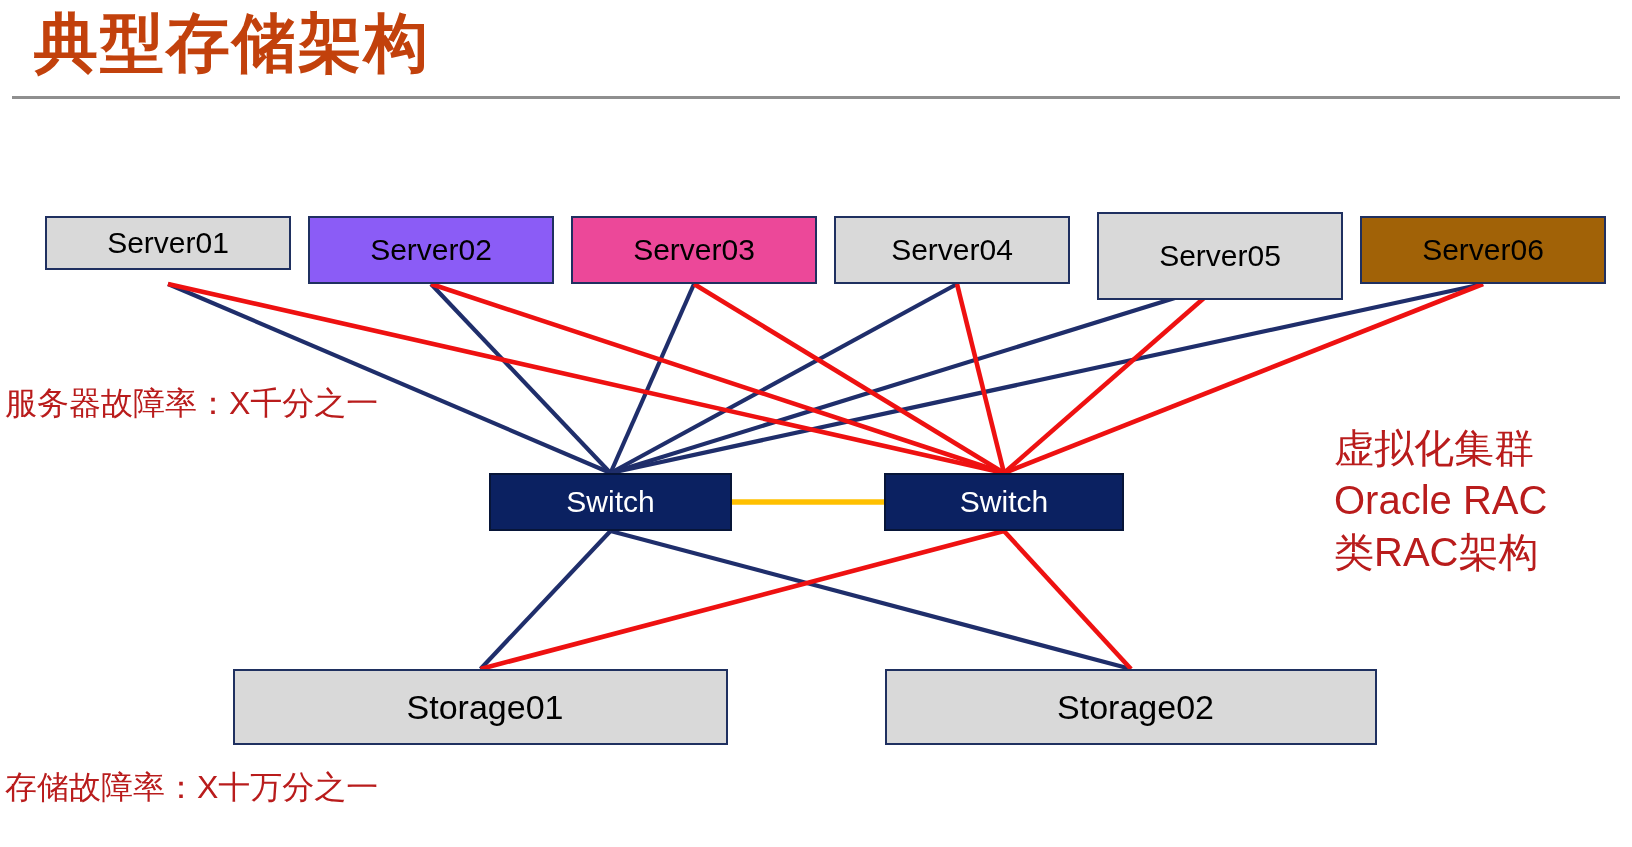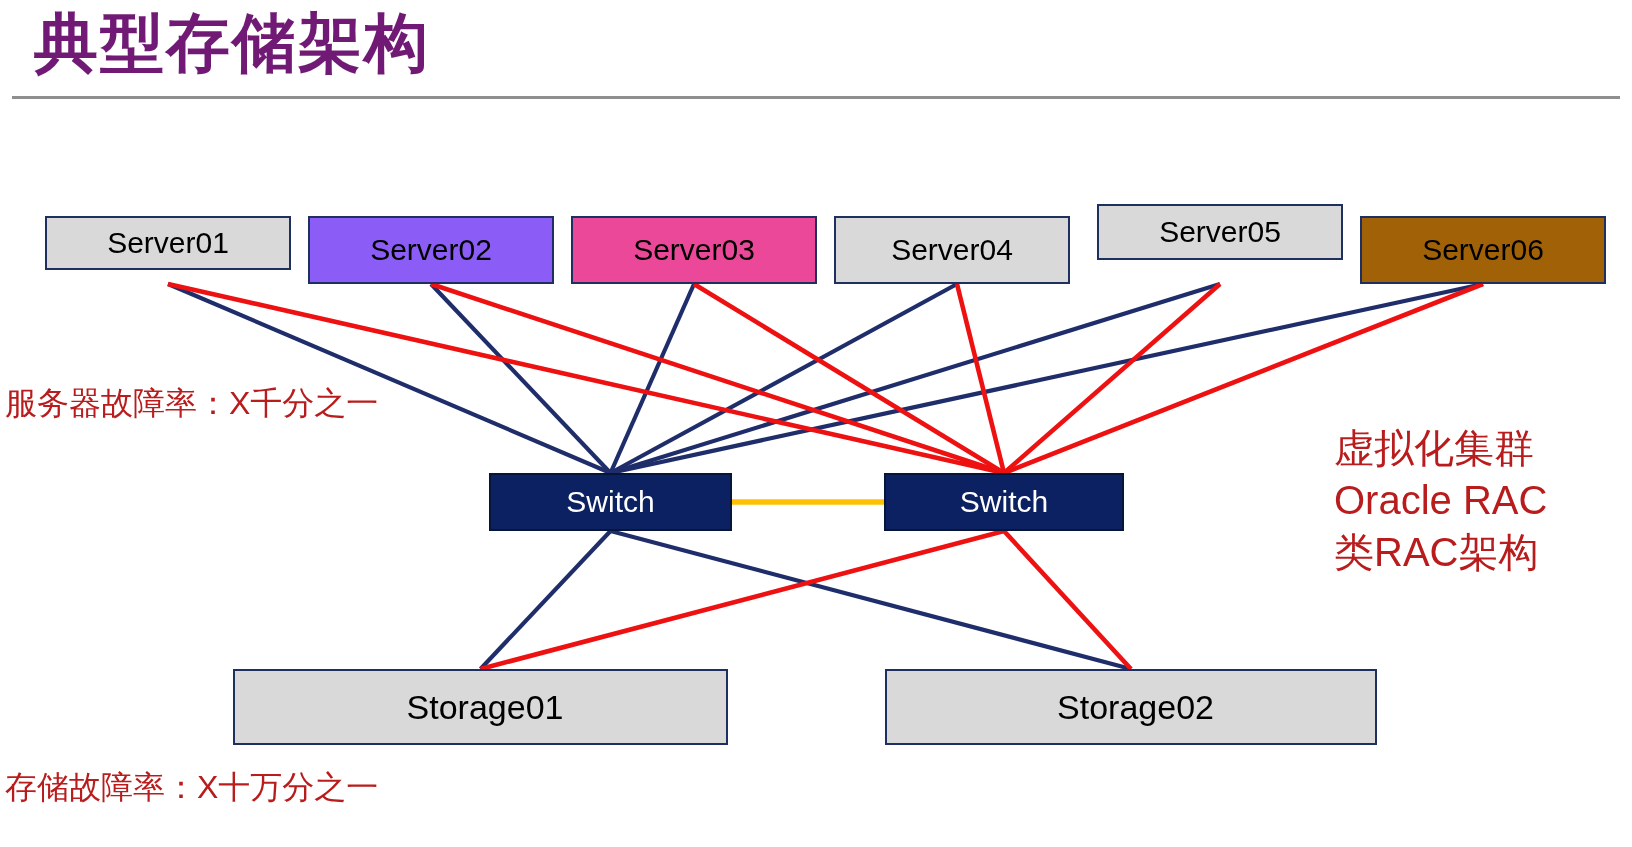--- a/index.html
+++ b/index.html
@@ -23,21 +23,21 @@
   .note{position:absolute;color:#b91c1c;white-space:nowrap;}
   .left-note{left:5px;top:382px;font-size:32px;}
   .bottom-note{left:5px;top:766px;font-size:32px;}
   .right-note{left:1334px;top:422px;font-size:40px;line-height:52px;}
 </style>
 </head>
 <body>
 
 <div class="slide">
 
-  <h1 class="title" style="color: #701a75;">典型存储架构</h1>
+  <h1 class="title" style="color: #c2410c;">典型存储架构</h1>
   <div class="rule" style="background: rgb(143, 143, 143);"></div>
 
   <svg id="edges" viewBox="0 0 1632 847">
       <line x1="168" y1="284" x2="610.5" y2="473" stroke="#1F2E6B" stroke-width="4.2"></line>
       <line x1="431" y1="284" x2="610.5" y2="473" stroke="#1F2E6B" stroke-width="4.2"></line>
       <line x1="694" y1="284" x2="610.5" y2="473" stroke="#1F2E6B" stroke-width="4.2"></line>
       <line x1="957" y1="284" x2="610.5" y2="473" stroke="#1F2E6B" stroke-width="4.2"></line>
       <line x1="1220" y1="284" x2="610.5" y2="473" stroke="#1F2E6B" stroke-width="4.2"></line>
       <line x1="1483" y1="284" x2="610.5" y2="473" stroke="#1F2E6B" stroke-width="4.2"></line>
       <line x1="168" y1="284" x2="1004" y2="473" stroke="#EE1111" stroke-width="4.6"></line>
@@ -50,21 +50,21 @@
       <line x1="610.5" y1="531" x2="1131" y2="669" stroke="#1F2E6B" stroke-width="4.2"></line>
       <line x1="1004" y1="531" x2="480.5" y2="669" stroke="#EE1111" stroke-width="4.6"></line>
       <line x1="1004" y1="531" x2="1131" y2="669" stroke="#EE1111" stroke-width="4.6"></line>
       <line x1="732" y1="502" x2="884" y2="502" stroke="#FFC000" stroke-width="5.5"></line>
     </svg>
 
   <div class="node server" style="left: 45px; top: 216px; width: 246px; height: 54px; background: rgb(217, 217, 217); border: 2px solid rgb(31, 48, 96);">Server01</div>
   <div class="node server" style="left: 308px; top: 216px; width: 246px; height: 68px; background: #8b5cf6; border: 2px solid rgb(31, 48, 96);">Server02</div>
   <div class="node server" style="left: 571px; top: 216px; width: 246px; height: 68px; background: #ec4899; border: 2px solid rgb(31, 48, 96);">Server03</div>
   <div class="node server" style="left: 834px; top: 216px; width: 236px; height: 68px; background: rgb(217, 217, 217); border: 2px solid rgb(31, 48, 96);">Server04</div>
-  <div class="node server" style="left: 1097px; top: 204px; width: 246px; height: 56px; background: rgb(217, 217, 217); border: 2px solid rgb(31, 48, 96);">Server05</div>
+  <div class="node server" style="left: 1097px; top: 212px; width: 246px; height: 88px; background: rgb(217, 217, 217); border: 2px solid rgb(31, 48, 96);">Server05</div>
   <div class="node server" style="left: 1360px; top: 216px; width: 246px; height: 68px; background: #a16207; border: 2px solid rgb(31, 48, 96);">Server06</div>
 
   <div class="node switch" style="left: 489px; top: 473px; width: 243px; height: 58px; background: rgb(11, 33, 97); border: 2px solid rgb(7, 21, 56); color: rgb(255, 255, 255);">Switch</div>
   <div class="node switch" style="left: 884px; top: 473px; width: 240px; height: 58px; background: rgb(11, 33, 97); border: 2px solid rgb(7, 21, 56); color: rgb(255, 255, 255);">Switch</div>
 
   <div class="node storage" style="left: 233px; top: 669px; width: 495px; height: 76px; background: rgb(217, 217, 217); border: 2px solid rgb(31, 48, 96);">Storage01</div>
   <div class="node storage" style="left: 885px; top: 669px; width: 492px; height: 76px; background: rgb(217, 217, 217); border: 2px solid rgb(31, 48, 96);">Storage02</div>
 
   <div class="note left-note">服务器故障率：X千分之一</div>
   <div class="note right-note">

